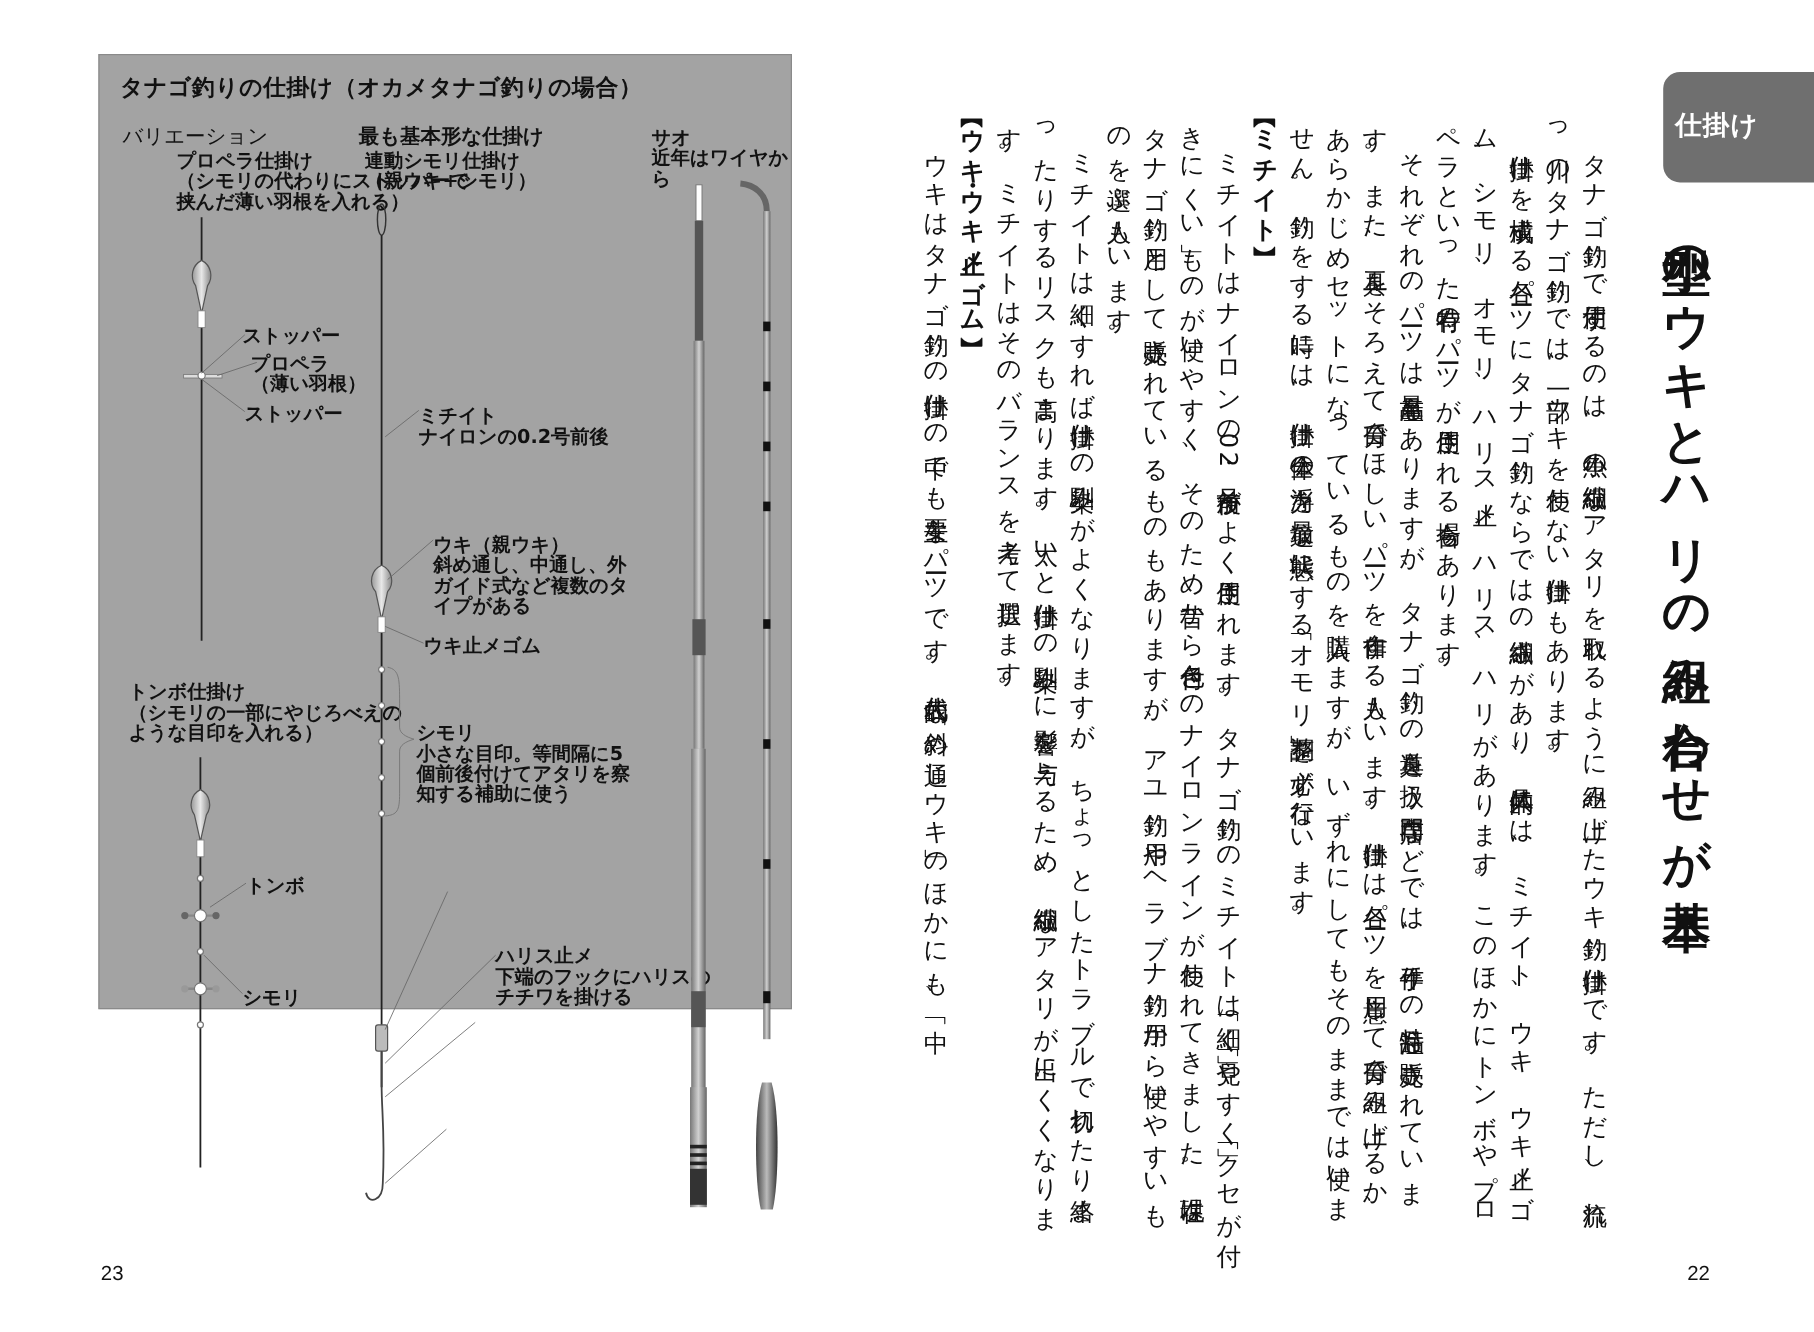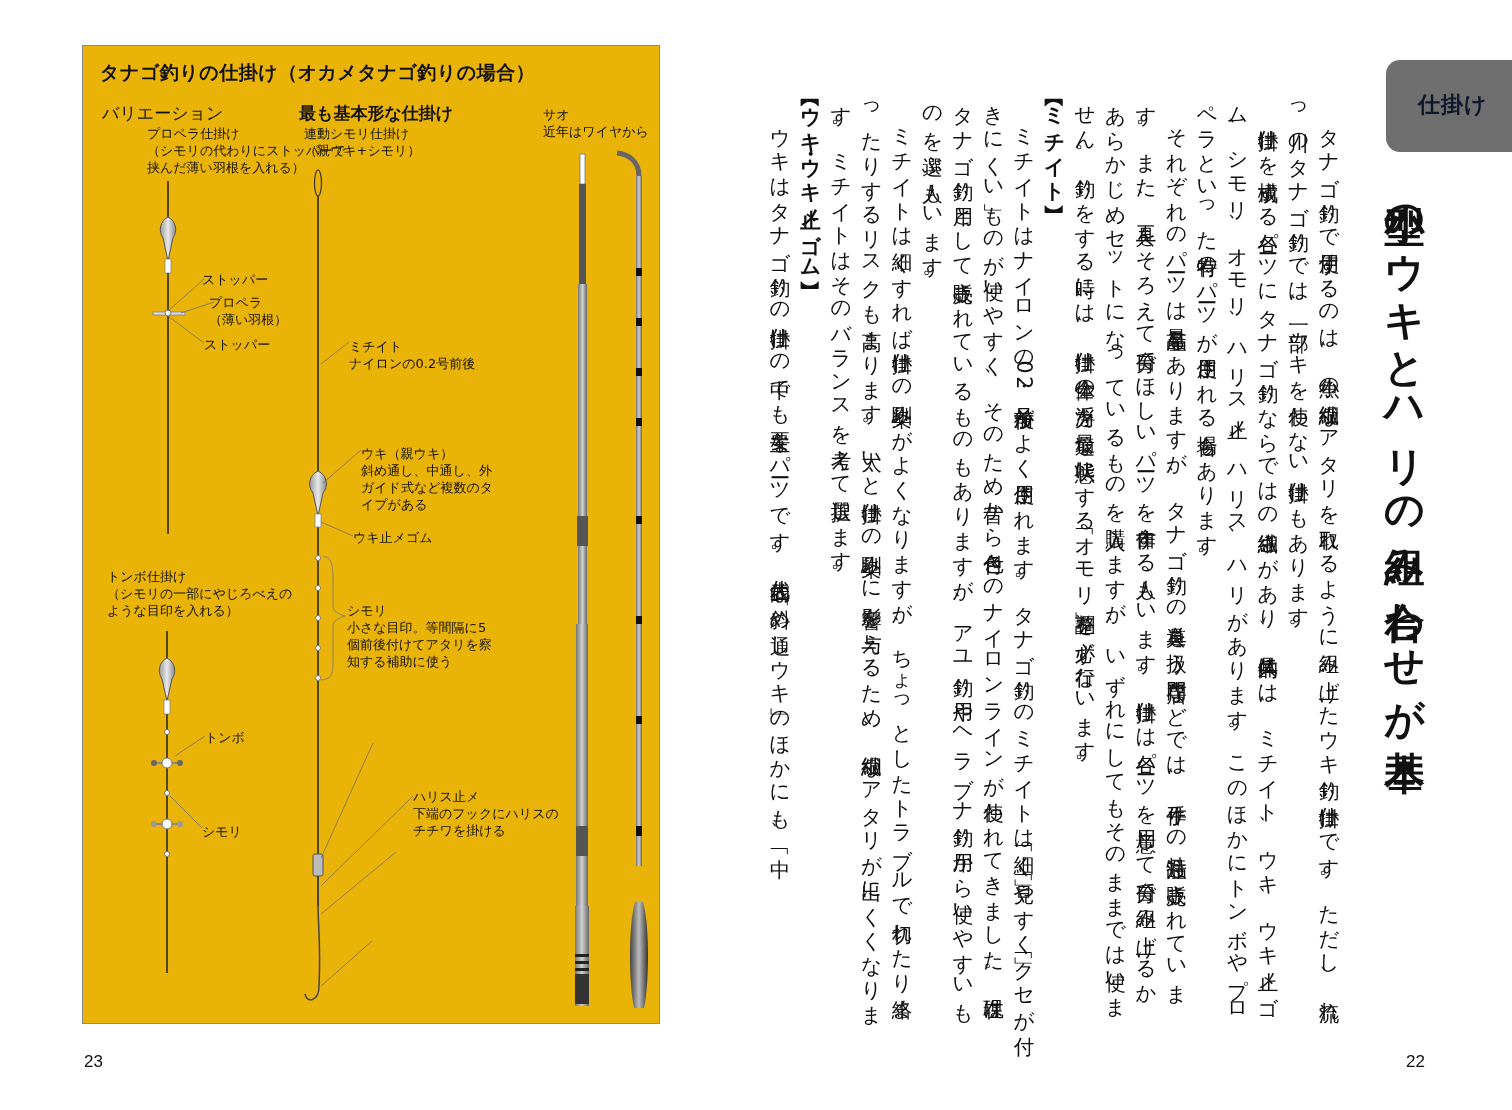--- a/index.html
+++ b/index.html
@@ -1,26 +1,26 @@
 <!DOCTYPE html>
 <html><head>
 <meta charset="utf-8">
 <style>
   html,body{margin:0;padding:0;background:#fff;}
   body{width:1512px;height:1110px;position:relative;overflow:hidden;font-family:"DejaVu Sans","Liberation Sans",sans-serif;color:#111;}
   .page{position:absolute;top:0;height:1110px;}
   .page-left{left:0;width:756px;}
-  .figure-box{position:absolute;left:82px;top:45px;width:578px;height:979px;border:1px solid #8a8a8a;box-sizing:border-box;background:#eab308;padding-left:32px;}
+  .figure-box{position:absolute;left:82px;top:45px;width:578px;height:796px;border:1px solid #8a8a8a;box-sizing:border-box;background:#a3a3a3;padding-left:32px;}
   .fig-title{position:absolute;left:17px;top:14px;font-size:19px;font-weight:bold;letter-spacing:0.5px;white-space:nowrap;}
   .sec-head{position:absolute;font-size:17px;white-space:nowrap;}
-  .lbl{position:absolute;font-size:13px;line-height:17px;white-space:pre-line;}
+  .lbl{position:absolute;font-size:16px;line-height:17px;white-space:pre-line;font-weight:bold;}
   svg.diagram{position:absolute;left:0;top:0;}
   .page-num{position:absolute;top:1052px;font-size:17px;font-family:Liberation Sans, sans-serif;}
   .tab{position:absolute;left:1386px;top:60px;width:126px;height:92px;background:#6f6f6f;border-radius:14px 0 0 14px;}
-  .tab span{position:absolute;left:32px;top:30px;color:#0f172a;font-size:22px;font-weight:bold;letter-spacing:1px;}
+  .tab span{position:absolute;left:10px;top:30px;color:#ffffff;font-size:22px;font-weight:bold;letter-spacing:1px;}
   .headline{position:absolute;left:1385px;top:172px;writing-mode:vertical-rl;font-size:40px;font-weight:bold;letter-spacing:3px;line-height:40px;}
   .body-text{position:absolute;right:168px;top:92px;height:940px;writing-mode:vertical-rl;font-size:20.5px;line-height:30.5px;letter-spacing:1.3px;}
   .body-text p{margin:0;}
   .body-text .hd{font-weight:bold;}
 </style>
 </head>
 <body>
 
 <div class="page page-left">
   <div class="figure-box">

